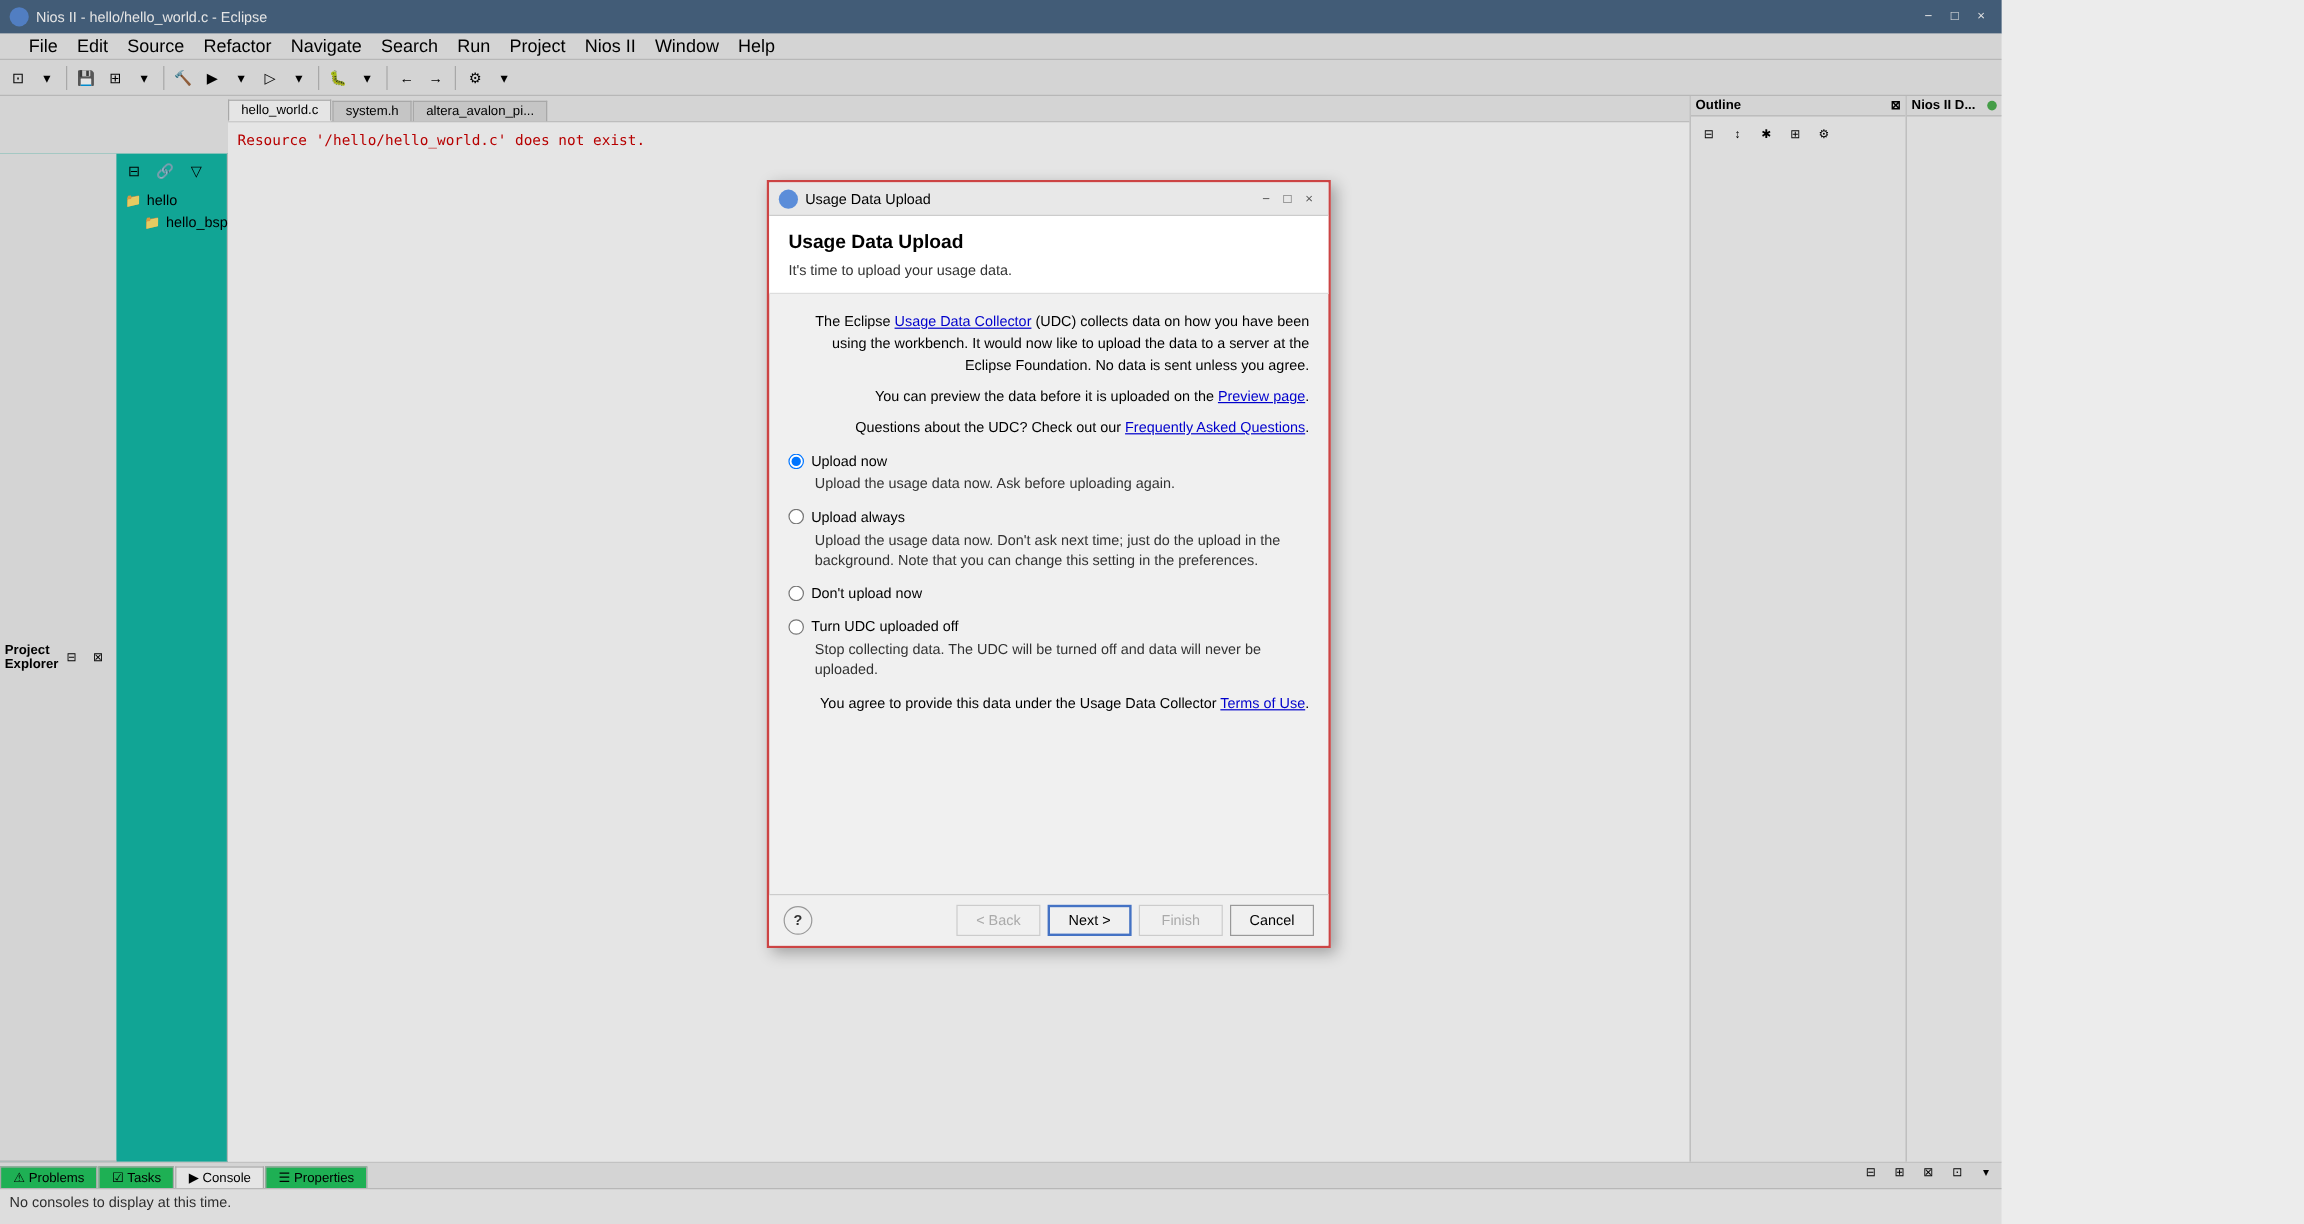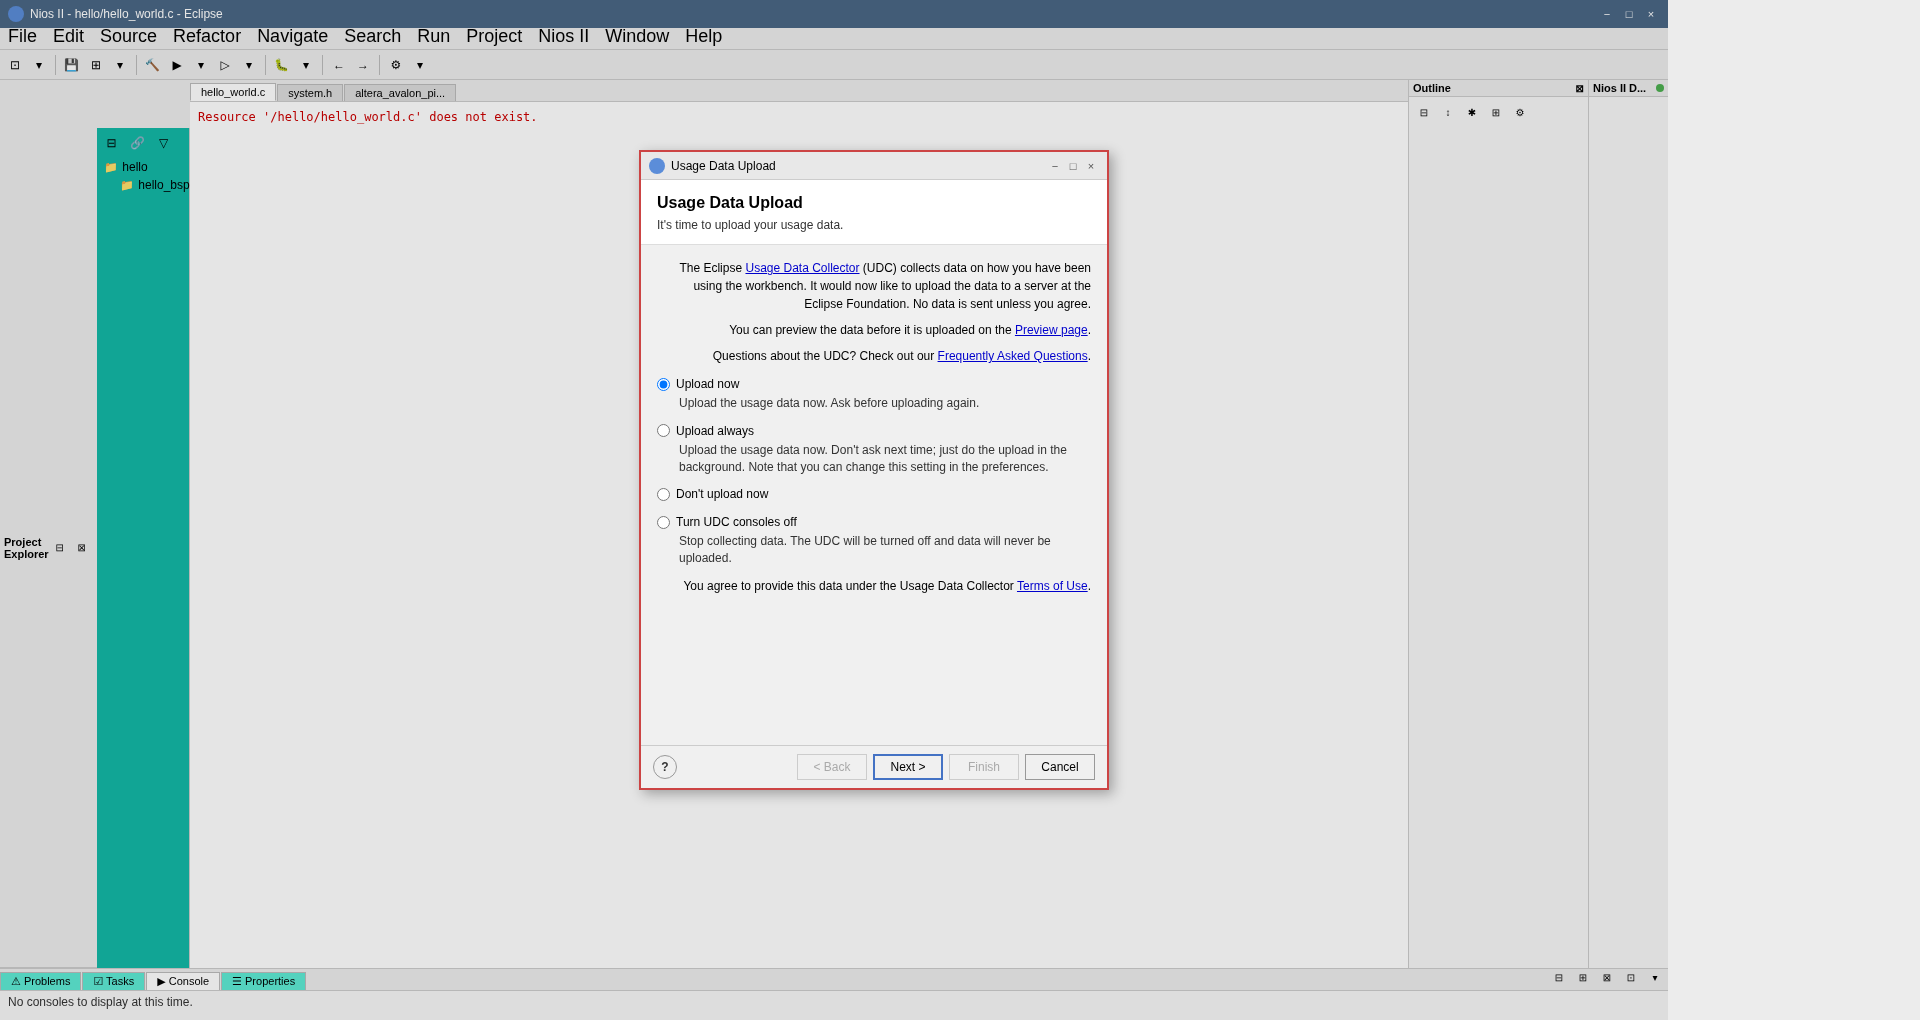--- a/index.html
+++ b/index.html
@@ -51,24 +51,24 @@
       cursor: pointer;
       font-size: 11px;
       display: flex; align-items: center; justify-content: center;
     }
 
     
     .menu-bar {
       background: #ececec;
       height: 22px;
       display: flex;
-      align-items: flex-end;
-      padding: 0 0;
+      align-items: flex-start;
+      padding: 0 16px;
       border-bottom: 1px solid #ccc;
-      font-size: 18px;
+      font-size: 15px;
     }
     .menu-item {
       padding: 2px 8px;
       cursor: pointer;
       color: #000;
     }
 
     
     .toolbar {
       background: #ececec;
@@ -195,21 +195,21 @@
       display: flex;
       background: #ececec;
       border-bottom: 1px solid #ccc;
       height: 22px;
       align-items: flex-end;
     }
     .bottom-tab {
       padding: 2px 10px;
       font-size: 11px;
       cursor: pointer;
-      background: #5eead4;
+      background: #22c55e;
       border: 1px solid #bbb;
       border-bottom: none;
       margin-right: 1px;
     }
     .bottom-tab.active { background: #fff; }
     .bottom-content {
       padding: 4px 8px;
       font-size: 12px;
       color: #333;
       flex: 1;
@@ -567,21 +567,21 @@
           <div class="radio-option">
             <label class="radio-label">
               <input type="radio" name="upload-choice" style="">
               <span>Don't upload now</span>
             </label>
           </div>
 
           <div class="radio-option">
             <label class="radio-label">
               <input type="radio" name="upload-choice" style="">
-              <span>Turn UDC consoles off</span>
+              <span>Turn UDC uploaded off</span>
             </label>
             <div class="radio-desc">Stop collecting data. The UDC will be turned off and data will never be uploaded.</div>
           </div>
         </div>
 
         <p style="margin-top:10px;">
           <span>You agree to provide this data under the Usage Data Collector </span><a class="dialog-link">Terms of Use</a><span>.</span>
         </p>
       </div>
 

